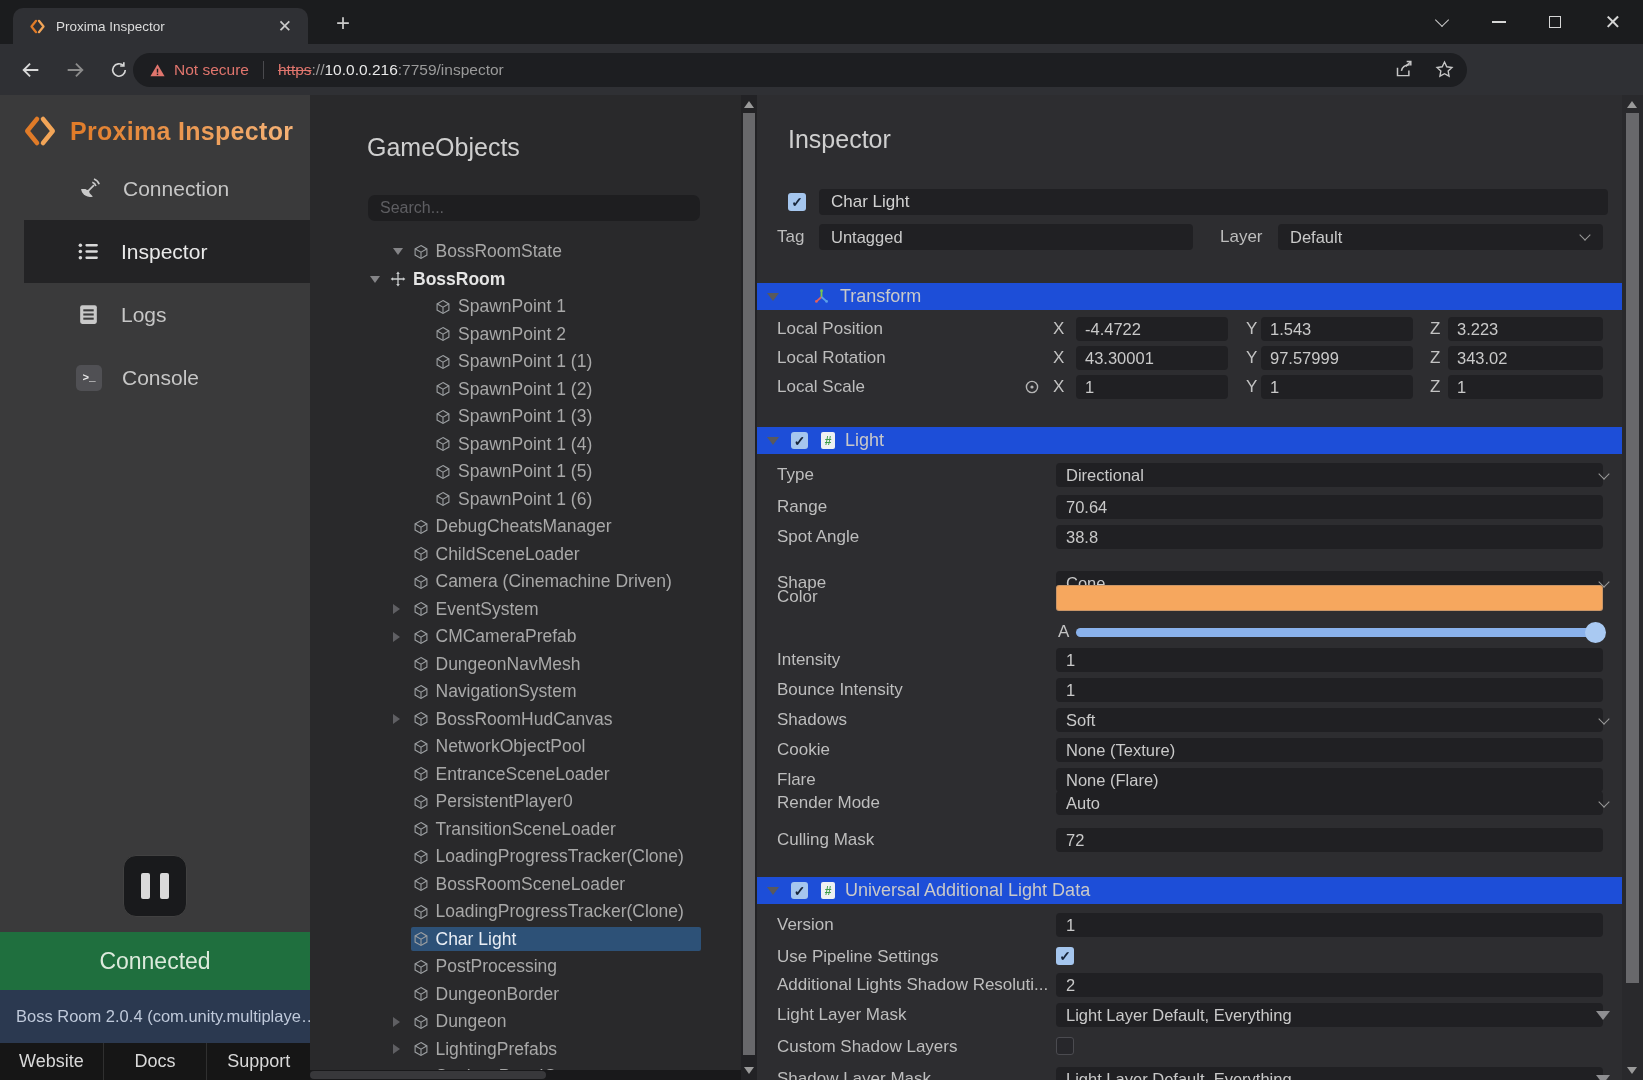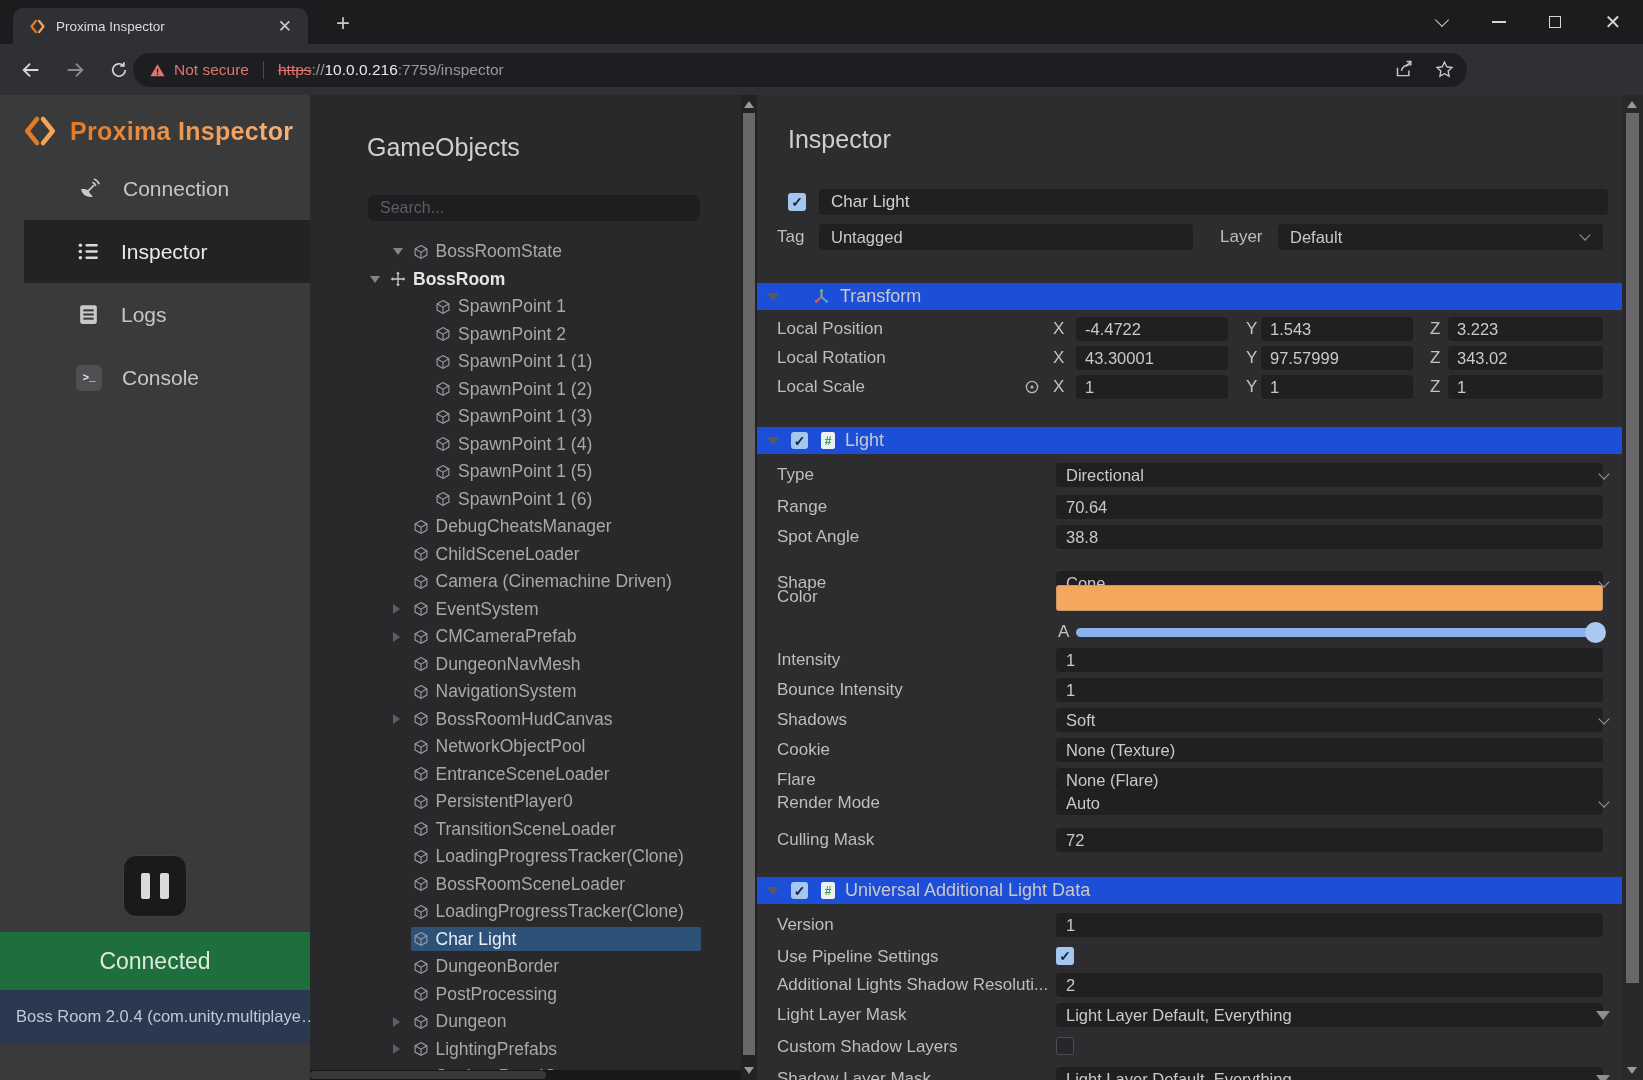--- a/index.html
+++ b/index.html
@@ -262,20 +262,25 @@
           <span class="console-chip" style="display: flex;">&gt;_</span>
           <span class="lbl">Console</span>
         </div>
       </div>
     <div class="pause-btn">
       <span class="pause-bar"></span>
       <span class="pause-bar"></span>
     </div>
     <div class="status-bar">Connected</div>
     <div class="pkg-bar">Boss Room 2.0.4 (com.unity.multiplaye…</div>
+    <div class="side-footer">
+        <div class="foot-link">Website</div>
+        <div class="foot-link">Docs</div>
+        <div class="foot-link">Support</div>
+      </div>
   </aside>
 
   <section class="tree-panel">
     <div class="tree-title">GameObjects</div>
     <input class="tree-search" type="text" placeholder="Search..." style="">
     <div class="tree-rows">
         <div class="tree-row" style="padding-left: 82.5px;">
           <span class="arrow arr-down"></span>
           <div class="row-body">
             <span class="tree-icon">
@@ -592,33 +597,33 @@
         </div>
         <div class="tree-row" style="padding-left: 82.5px;">
           <span class="arrow "></span>
           <div class="row-body">
             <span class="tree-icon">
               <svg width="16" height="16" viewBox="0 0 16 16" fill="none">
                 <path d="M8 1.6 L13.9 4.9 v6.2 L8 14.4 L2.1 11.1 V4.9 Z" stroke="#9b9ea1" stroke-width="1.1"></path>
                 <path d="M2.3 5.1 L8 8.2 L13.7 5.1 M8 8.2 V14.2" stroke="#9b9ea1" stroke-width="1.1"></path>
               </svg>
             </span>
+            <span class="tree-label">PostProcessing</span>
+          </div>
+        </div>
+        <div class="tree-row" style="padding-left: 82.5px;">
+          <span class="arrow "></span>
+          <div class="row-body">
+            <span class="tree-icon">
+              <svg width="16" height="16" viewBox="0 0 16 16" fill="none">
+                <path d="M8 1.6 L13.9 4.9 v6.2 L8 14.4 L2.1 11.1 V4.9 Z" stroke="#9b9ea1" stroke-width="1.1"></path>
+                <path d="M2.3 5.1 L8 8.2 L13.7 5.1 M8 8.2 V14.2" stroke="#9b9ea1" stroke-width="1.1"></path>
+              </svg>
+            </span>
             <span class="tree-label">DungeonBorder</span>
-          </div>
-        </div>
-        <div class="tree-row" style="padding-left: 82.5px;">
-          <span class="arrow "></span>
-          <div class="row-body">
-            <span class="tree-icon">
-              <svg width="16" height="16" viewBox="0 0 16 16" fill="none">
-                <path d="M8 1.6 L13.9 4.9 v6.2 L8 14.4 L2.1 11.1 V4.9 Z" stroke="#9b9ea1" stroke-width="1.1"></path>
-                <path d="M2.3 5.1 L8 8.2 L13.7 5.1 M8 8.2 V14.2" stroke="#9b9ea1" stroke-width="1.1"></path>
-              </svg>
-            </span>
-            <span class="tree-label">PostProcessing</span>
           </div>
         </div>
         <div class="tree-row" style="padding-left: 82.5px;">
           <span class="arrow arr-right"></span>
           <div class="row-body">
             <span class="tree-icon">
               <svg width="16" height="16" viewBox="0 0 16 16" fill="none">
                 <path d="M8 1.6 L13.9 4.9 v6.2 L8 14.4 L2.1 11.1 V4.9 Z" stroke="#9b9ea1" stroke-width="1.1"></path>
                 <path d="M2.3 5.1 L8 8.2 L13.7 5.1 M8 8.2 V14.2" stroke="#9b9ea1" stroke-width="1.1"></path>
               </svg>

